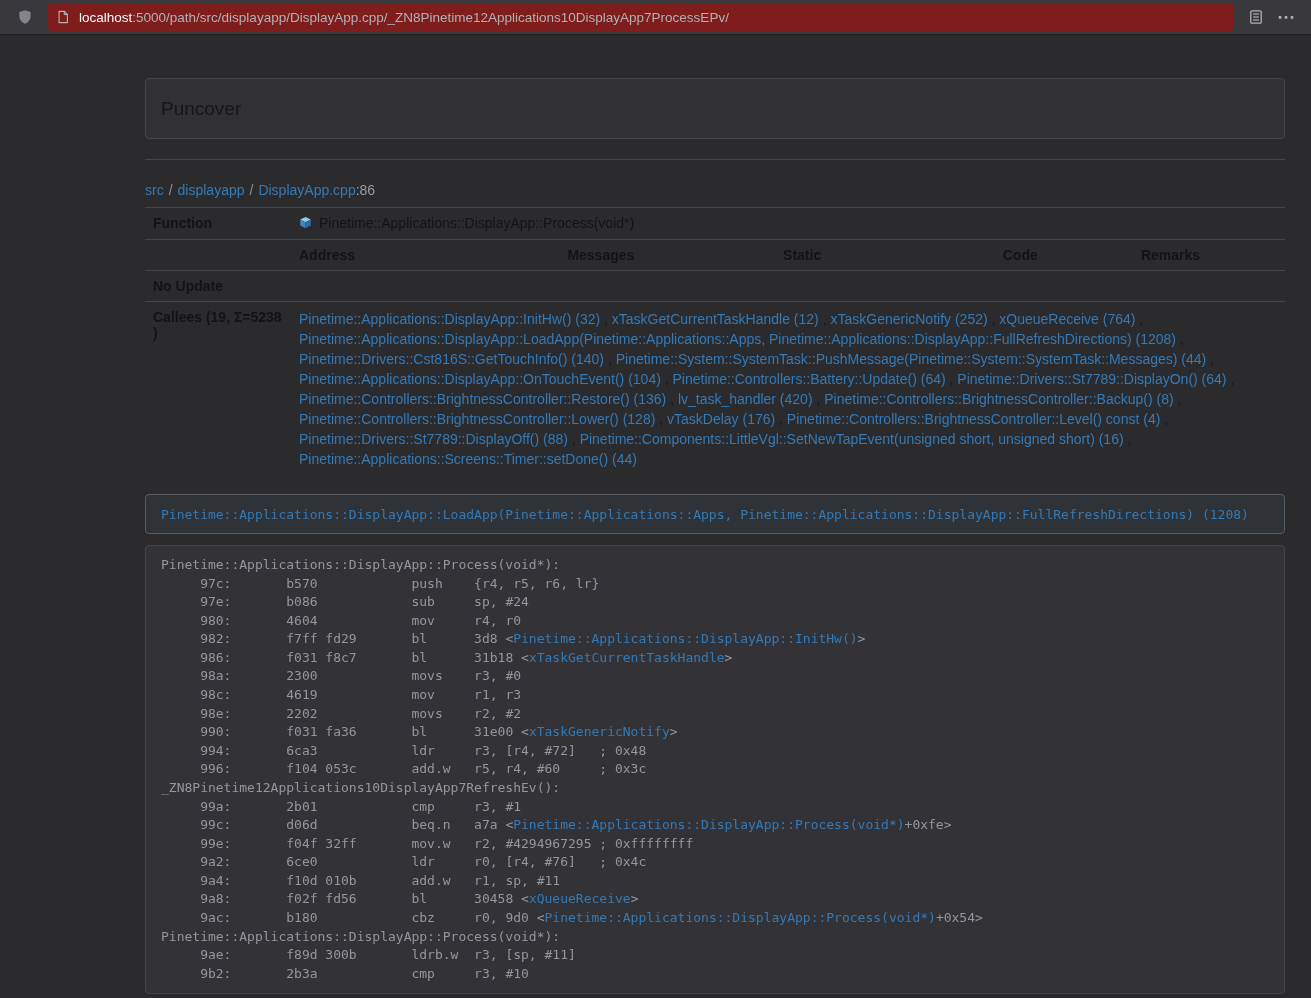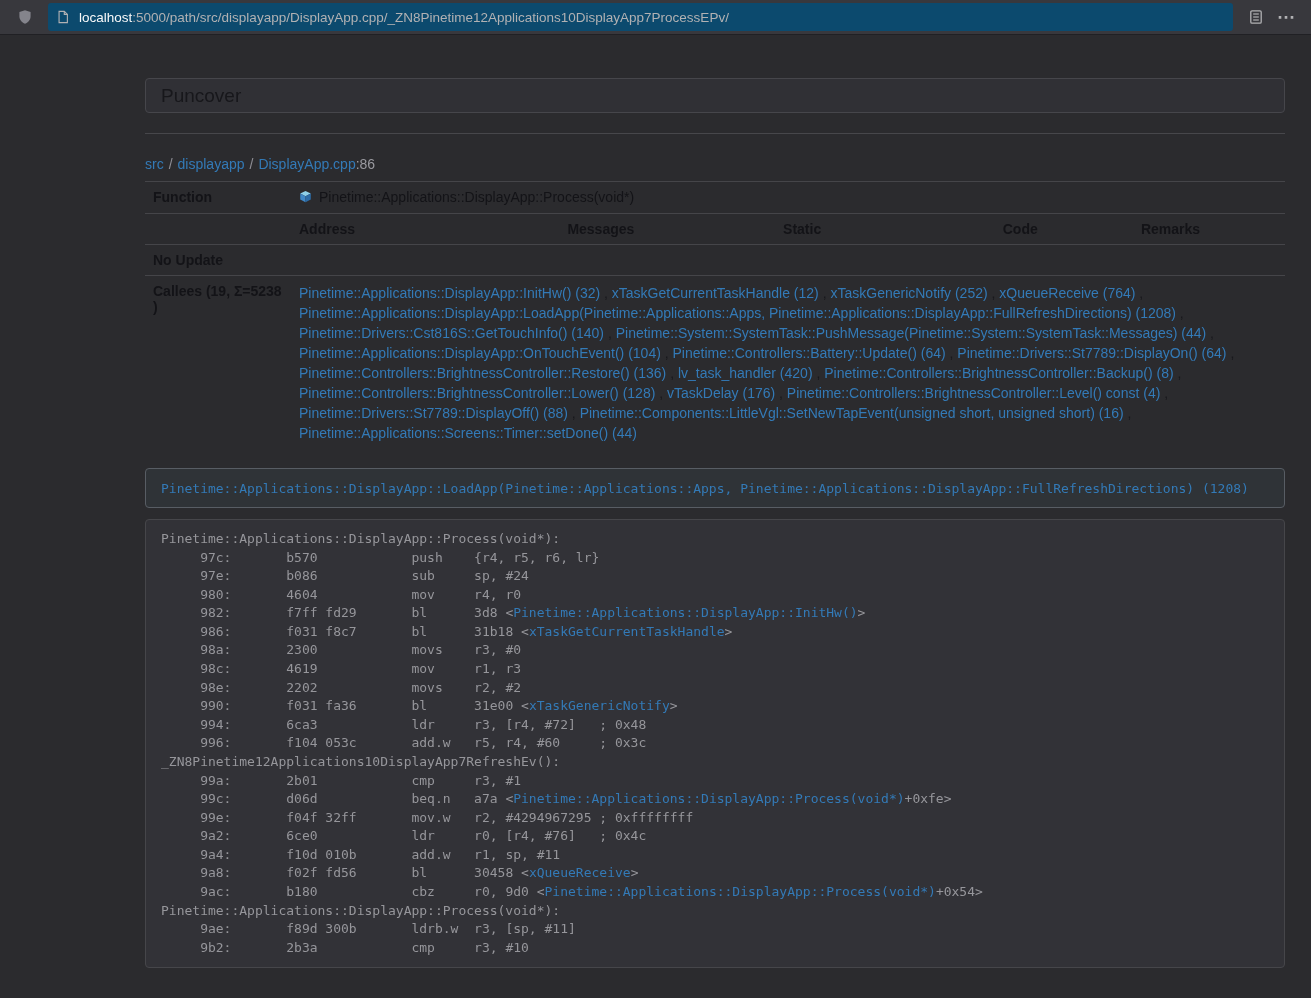--- a/index.html
+++ b/index.html
@@ -15,34 +15,34 @@
     height: 35px; background: #38383d; border-bottom: 1px solid #202024;
     display: flex; align-items: center; padding: 0 10px;
   }
   .icon-btn {
     width: 30px; height: 28px; display: flex; align-items: center; justify-content: center;
     border-radius: 3px; color: #b1b1b3; flex: 0 0 auto; cursor: pointer;
   }
   .icon-btn svg { display: block; }
   .urlbar {
     flex: 1 1 auto; height: 28px; margin: 0 8px; padding: 0 8px;
-    display: flex; align-items: center; border-radius: 3px; background: #0c4a6e;
+    display: flex; align-items: center; border-radius: 3px; background: #7f1d1d;
     overflow: hidden;
   }
   .page-ic { margin-right: 9px; display: flex; align-items: center; }
   .url-text { font-size: 13.5px; color: #b1b1b3; white-space: nowrap; overflow: hidden; }
   .url-host { color: #f9f9fa; }
   .more-glyph { font-size: 18px; font-weight: bold; line-height: 1; }
 
   
   .page { padding: 43px 0 0 145px; }
   .container { width: 1140px; }
 
   .navbar {
-    height: 35px; background: #303035; border: 1px solid #46464b; border-radius: 4px;
+    height: 61px; background: #303035; border: 1px solid #46464b; border-radius: 4px;
     display: flex; align-items: center; padding: 0 15px; margin-bottom: 20px;
   }
   .navbar-brand { font-size: 19px; color: #17171b; text-decoration: none; }
 
   hr.rule { border: 0; border-top: 1px solid #47474b; margin: 10px 0 22px; }
 
   a { cursor: pointer; }
   .blue-link { color: #337ab7; text-decoration: none; }
 
   .breadcrumb { font-size: 14px; margin-bottom: 9px; color: #9a9aa0; }

